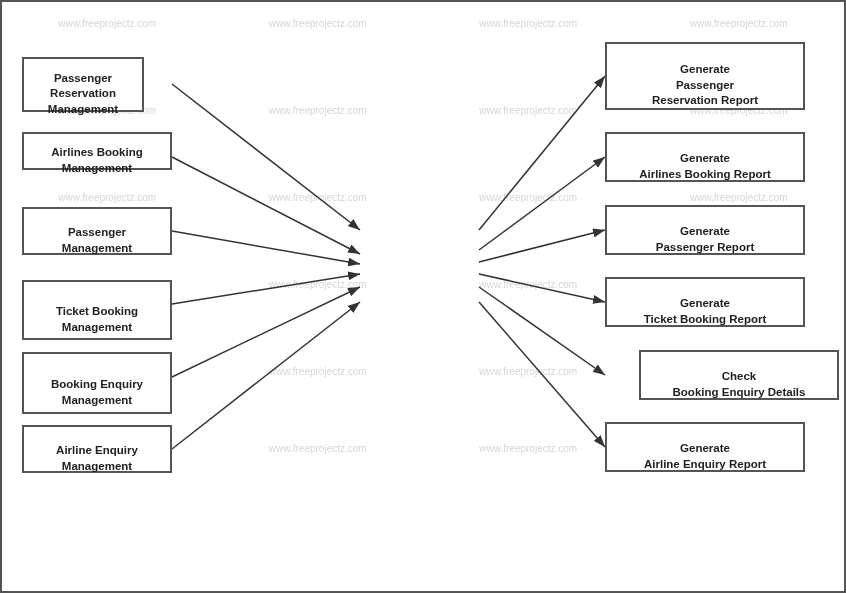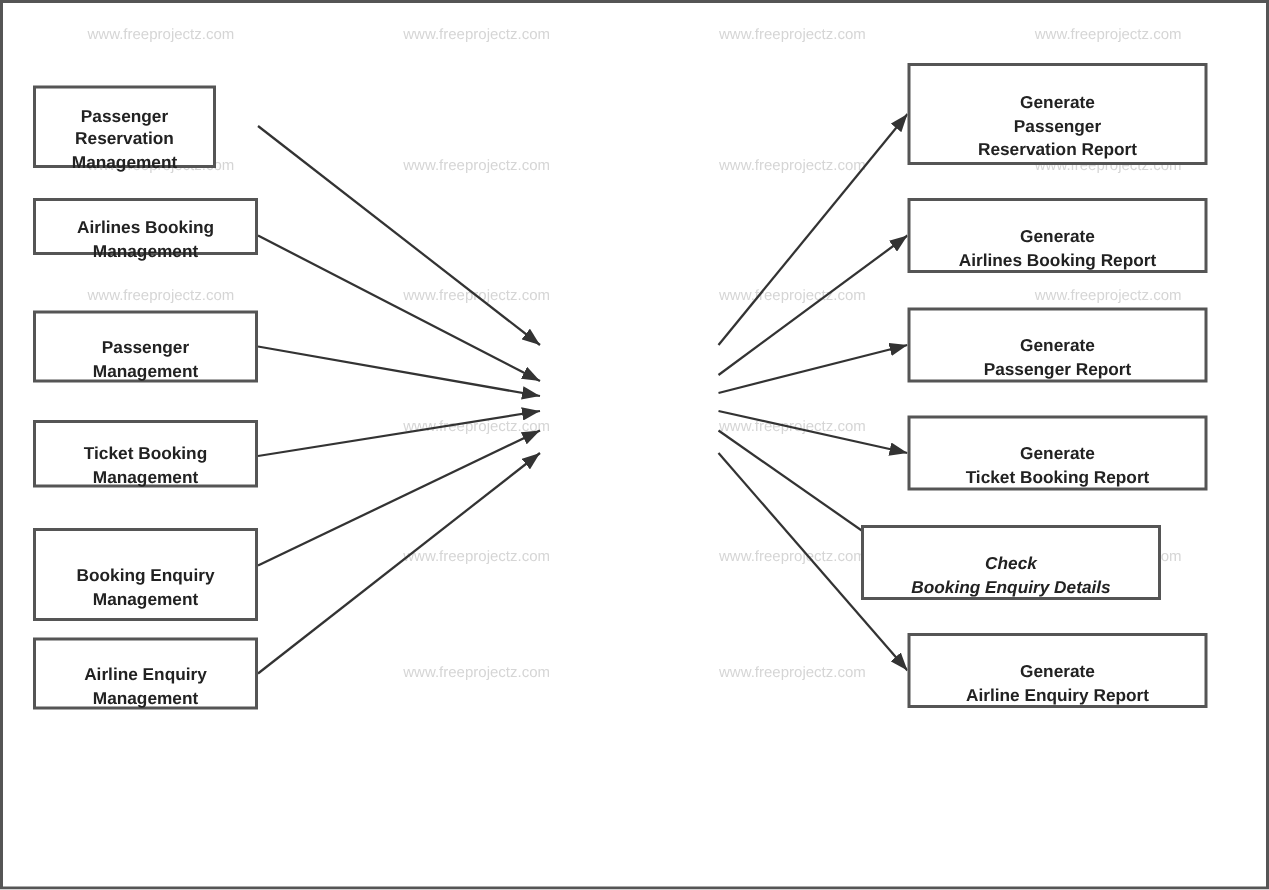--- a/index.html
+++ b/index.html
@@ -185,21 +185,21 @@
 
   <div class="dfd-box" style="top:55px; left:20px; width:122px; height:55px;justify-content:flex-end;">
     <span class="dfd-box-text">Passenger Reservation<br>Management</span>
   </div>
   <div class="dfd-box" style="top:130px; left:20px; width:150px; height:38px;">
     <span class="dfd-box-text">Airlines Booking<br>Management</span>
   </div>
   <div class="dfd-box" style="top:205px; left:20px; width:150px; height:48px;">
     <span class="dfd-box-text">Passenger<br>Management</span>
   </div>
-  <div class="dfd-box" style="top:278px; left:20px; width:150px; height:45px;">
+  <div class="dfd-box" style="top:278px; left:20px; width:150px; height:60px;">
     <span class="dfd-box-text">Ticket Booking<br>Management</span>
   </div>
   <div class="dfd-box" style="top:350px; left:20px; width:150px; height:62px;">
     <span class="dfd-box-text">Booking Enquiry<br>Management</span>
   </div>
   <div class="dfd-box" style="top:423px; left:20px; width:150px; height:48px;">
     <span class="dfd-box-text">Airline Enquiry<br>Management</span>
   </div>
 
   <div class="dfd-box" style="top:40px; left:603px; width:200px; height:68px;">
@@ -207,21 +207,21 @@
   </div>
   <div class="dfd-box" style="top:130px; left:603px; width:200px; height:50px;">
     <span class="dfd-box-text">Generate<br>Airlines Booking Report</span>
   </div>
   <div class="dfd-box" style="top:203px; left:603px; width:200px; height:50px;">
     <span class="dfd-box-text">Generate<br>Passenger Report</span>
   </div>
   <div class="dfd-box" style="top:275px; left:603px; width:200px; height:50px;">
     <span class="dfd-box-text">Generate<br>Ticket Booking Report</span>
   </div>
-  <div class="dfd-box" style="top:348px; left:572px; width:200px; height:50px;font-style:italic;">
+  <div class="dfd-box" style="top:348px; left:637px; width:200px; height:50px;">
     <span class="dfd-box-text">Check<br>Booking Enquiry Details</span>
   </div>
   <div class="dfd-box" style="top:420px; left:603px; width:200px; height:50px;">
     <span class="dfd-box-text">Generate<br>Airline Enquiry Report</span>
   </div>
 
 
 </div>
 
 </body></html>

